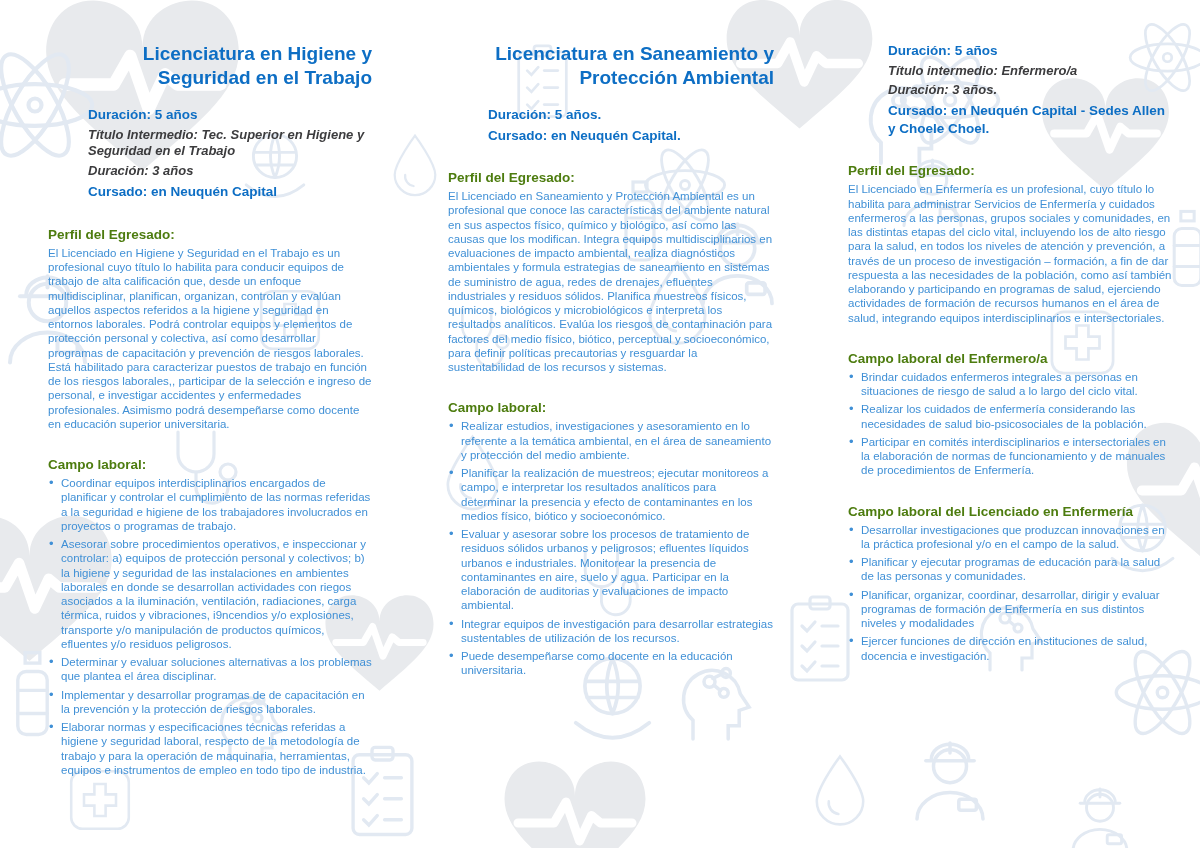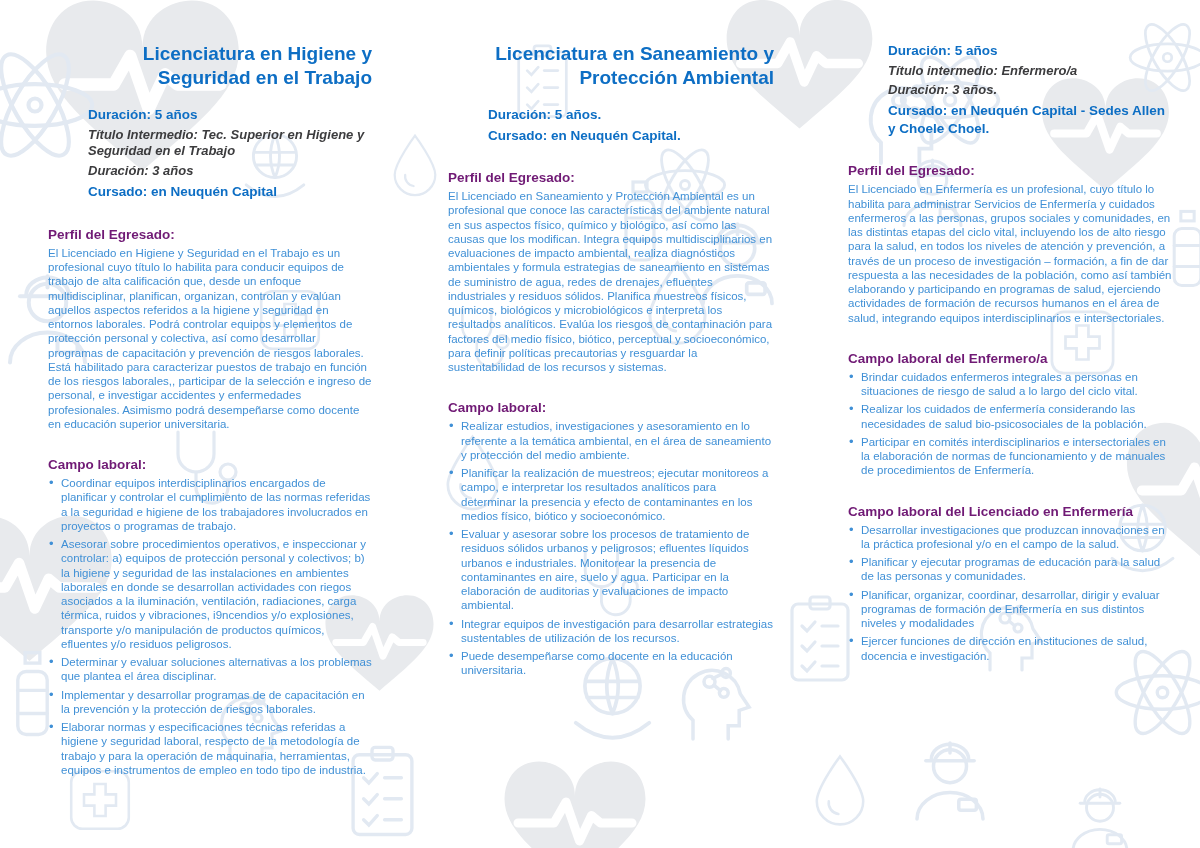--- a/index.html
+++ b/index.html
@@ -17,21 +17,21 @@
   #col-3{left:848px;width:324px;}
 
   .program-title{min-height:52px;margin:0 0 12px 0;text-align:right;
     font-size:19px;line-height:1.26;font-weight:bold;color:#0d6ec4;}
 
   .meta{margin:0;}
   .meta-line{margin:0 0 3px 0;font-size:13.5px;line-height:1.3;padding-left:40px;}
   .meta-accent{color:#0d6ec4;font-weight:bold;}
   .meta-dark{color:#3c3c3e;font-weight:bold;font-style:italic;font-size:13px;}
 
-  .section-heading{margin:26px 0 4px 0;font-size:13.5px;font-weight:bold;color:#701a75;}
+  .section-heading{margin:26px 0 4px 0;font-size:13.5px;font-weight:bold;color:#4d7c0f;}
   .body-par{margin:0;font-size:11.5px;line-height:1.24;color:#4090d6;white-space:pre-line;}
 
   ul.bullets{margin:2px 0 0 0;padding:0;list-style:none;}
   ul.bullets li{position:relative;margin:0 0 4px 0;padding-left:13px;
     font-size:11.5px;line-height:1.24;color:#4090d6;}
   ul.bullets li::before{content:"\2022";position:absolute;left:1px;top:-1px;
     color:#4090d6;font-size:13px;}
 </style>
 </head>
 <body>

